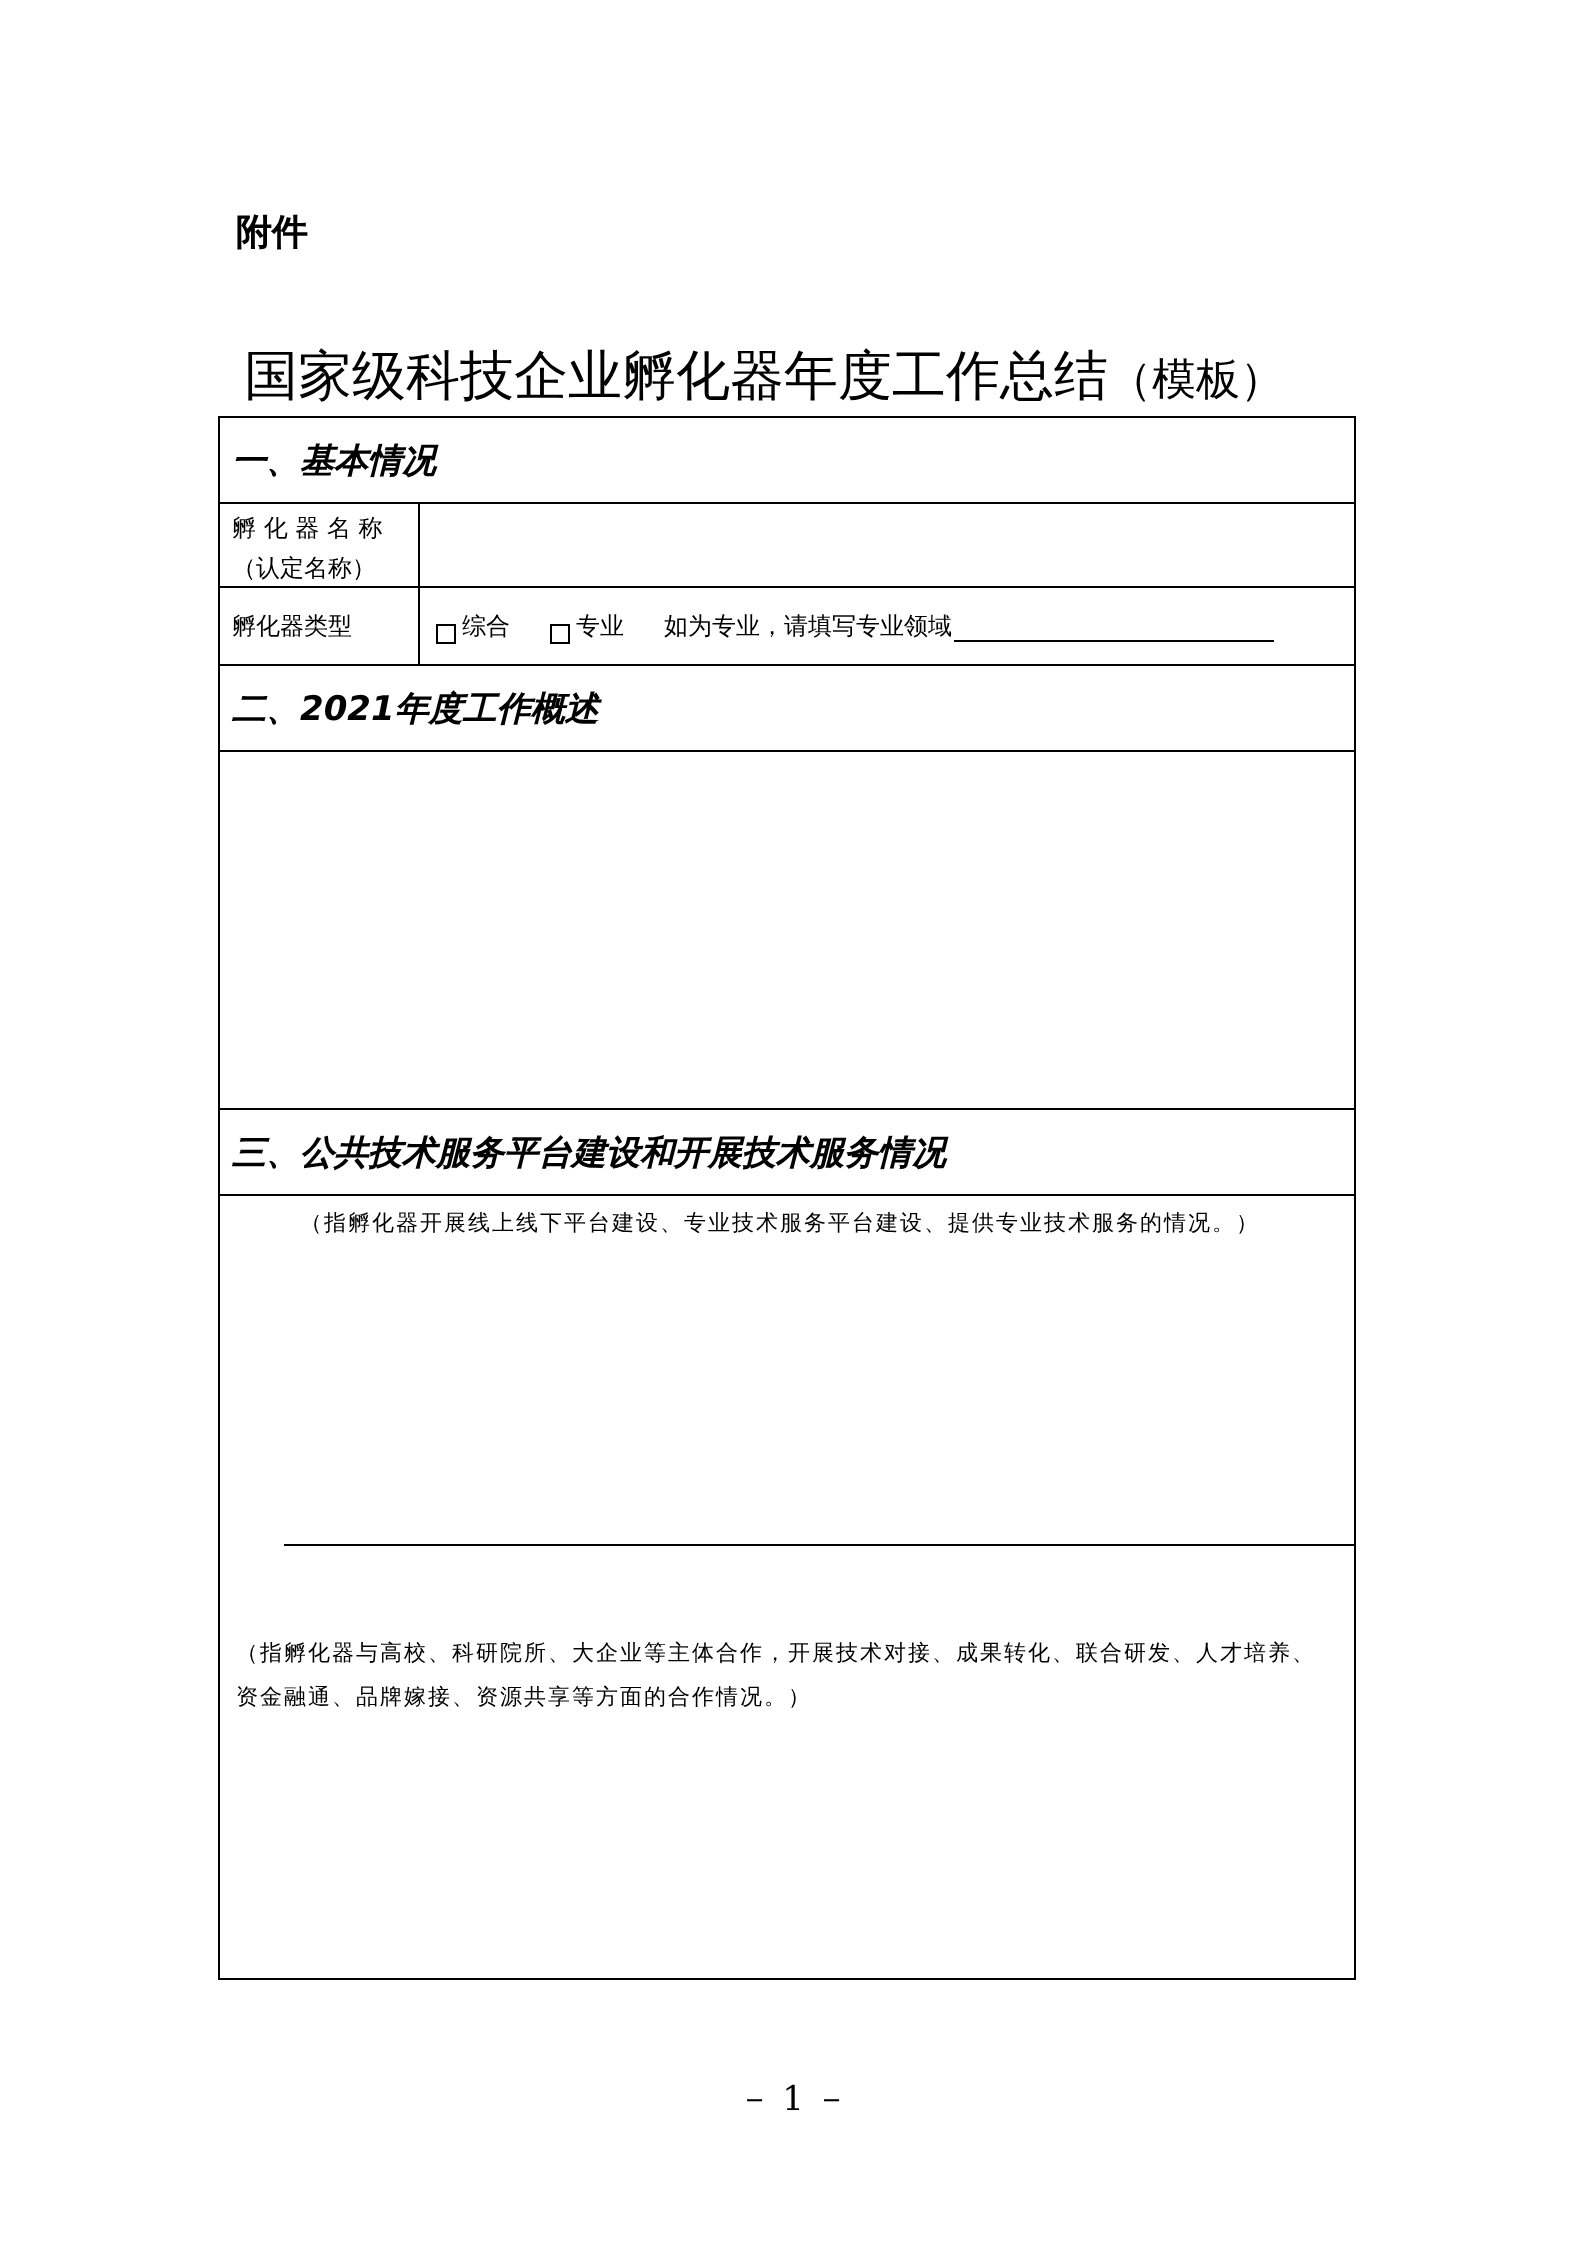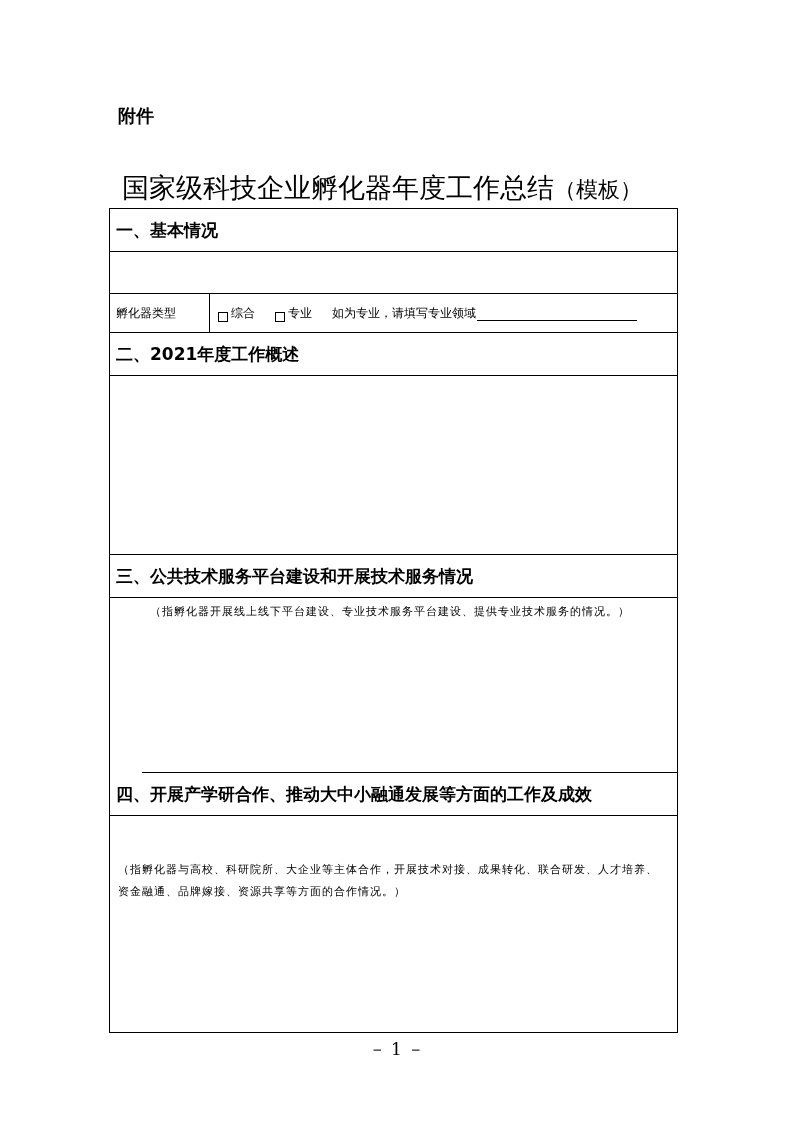--- a/index.html
+++ b/index.html
@@ -4,41 +4,45 @@
 <style>
   html, body { margin:0; padding:0; background:#ffffff; }
   body { width:793px; height:1122px; position:relative; overflow:hidden;
          font-family:"DejaVu Sans", "Liberation Sans", sans-serif; color:#000; }
   .attachment { position:absolute; left:118px; top:104px; font-size:18px; font-weight:bold; }
   .title { position:absolute; left:122px; top:170px; font-size:27px; white-space:nowrap; letter-spacing:0px; }
   .title .sub { font-size:22px; }
   .tbl { position:absolute; left:109px; top:208px; width:569px; border:1.5px solid #000; box-sizing:border-box; }
   .row { border-bottom:1px solid #000; box-sizing:border-box; position:relative; }
   .row:last-child { border-bottom:none; }
-  .sec-head { font-weight:bold; font-size:17px; padding-left:6px; display:flex; align-items:center; }
+  .sec-head { font-weight:bold; font-size:17px; padding-left:6px; display:flex; align-items:center;font-style:italic; }
   .split { display:flex; }
   .lab { width:100px; border-right:1px solid #000; box-sizing:border-box; font-size:12px; padding:2px 6px; line-height:20px; }
   .val { flex:1; font-size:12px; padding:0 8px; display:flex; align-items:center; }
   .hint { font-size:11px; padding:3px 8px; line-height:22px; color:#000; letter-spacing:1px; }
   .chk { display:inline-block; width:8px; height:8px; border:1px solid #000; margin-right:3px; vertical-align:middle; }
   .opt { margin-right:20px; display:inline-flex; align-items:flex-end; }
   .blank { display:inline-block; width:160px; border-bottom:1px solid #000; height:14px; margin-left:1px; }
   .pagenum { position:absolute; left:0; width:793px; top:1038px; text-align:center; font-family:"DejaVu Serif", serif; font-size:17px; }
 </style>
 </head>
 <body>
 
 <div class="attachment">附件</div>
 
 <div class="title"><span>国家级科技企业孵化器年度工作总结</span><span class="sub">（模板）</span></div>
 
 <div class="tbl">
   <div class="row sec-head" style="height:43px;">一、基本情况</div>
 
   <div class="row split" style="height:42px;">
+    <div class="lab">
+      <div>孵 化 器 名 称</div>
+      <div>（认定名称）</div>
+    </div>
     <div class="val"></div>
   </div>
 
   <div class="row split" style="height:39px;">
     <div class="lab" style="display:flex;align-items:center;text-align:right;">孵化器类型</div>
     <div class="val">
       <span class="opt">
           <span class="chk"></span>
           <span>综合</span>
         </span>
@@ -52,19 +56,18 @@
   </div>
 
   <div class="row sec-head" style="height:43px;">二、2021年度工作概述</div>
   <div class="row" style="height:179px;"></div>
 
   <div class="row sec-head" style="height:43px;">三、公共技术服务平台建设和开展技术服务情况</div>
   <div class="row" style="height:175px;margin-left:32px;">
     <div class="hint">（指孵化器开展线上线下平台建设、专业技术服务平台建设、提供专业技术服务的情况。）</div>
   </div>
 
-  <div class="row sec-head" style="height:43px;">四、开展产学研合作、推动大中小融通发展等方面的工作及成效</div>
   <div class="row" style="height:176px;margin-top:40px;">
     <div class="hint">（指孵化器与高校、科研院所、大企业等主体合作，开展技术对接、成果转化、联合研发、人才培养、资金融通、品牌嫁接、资源共享等方面的合作情况。）</div>
   </div>
 </div>
 
 <div class="pagenum">－ 1 －</div>
 
 </body></html>

